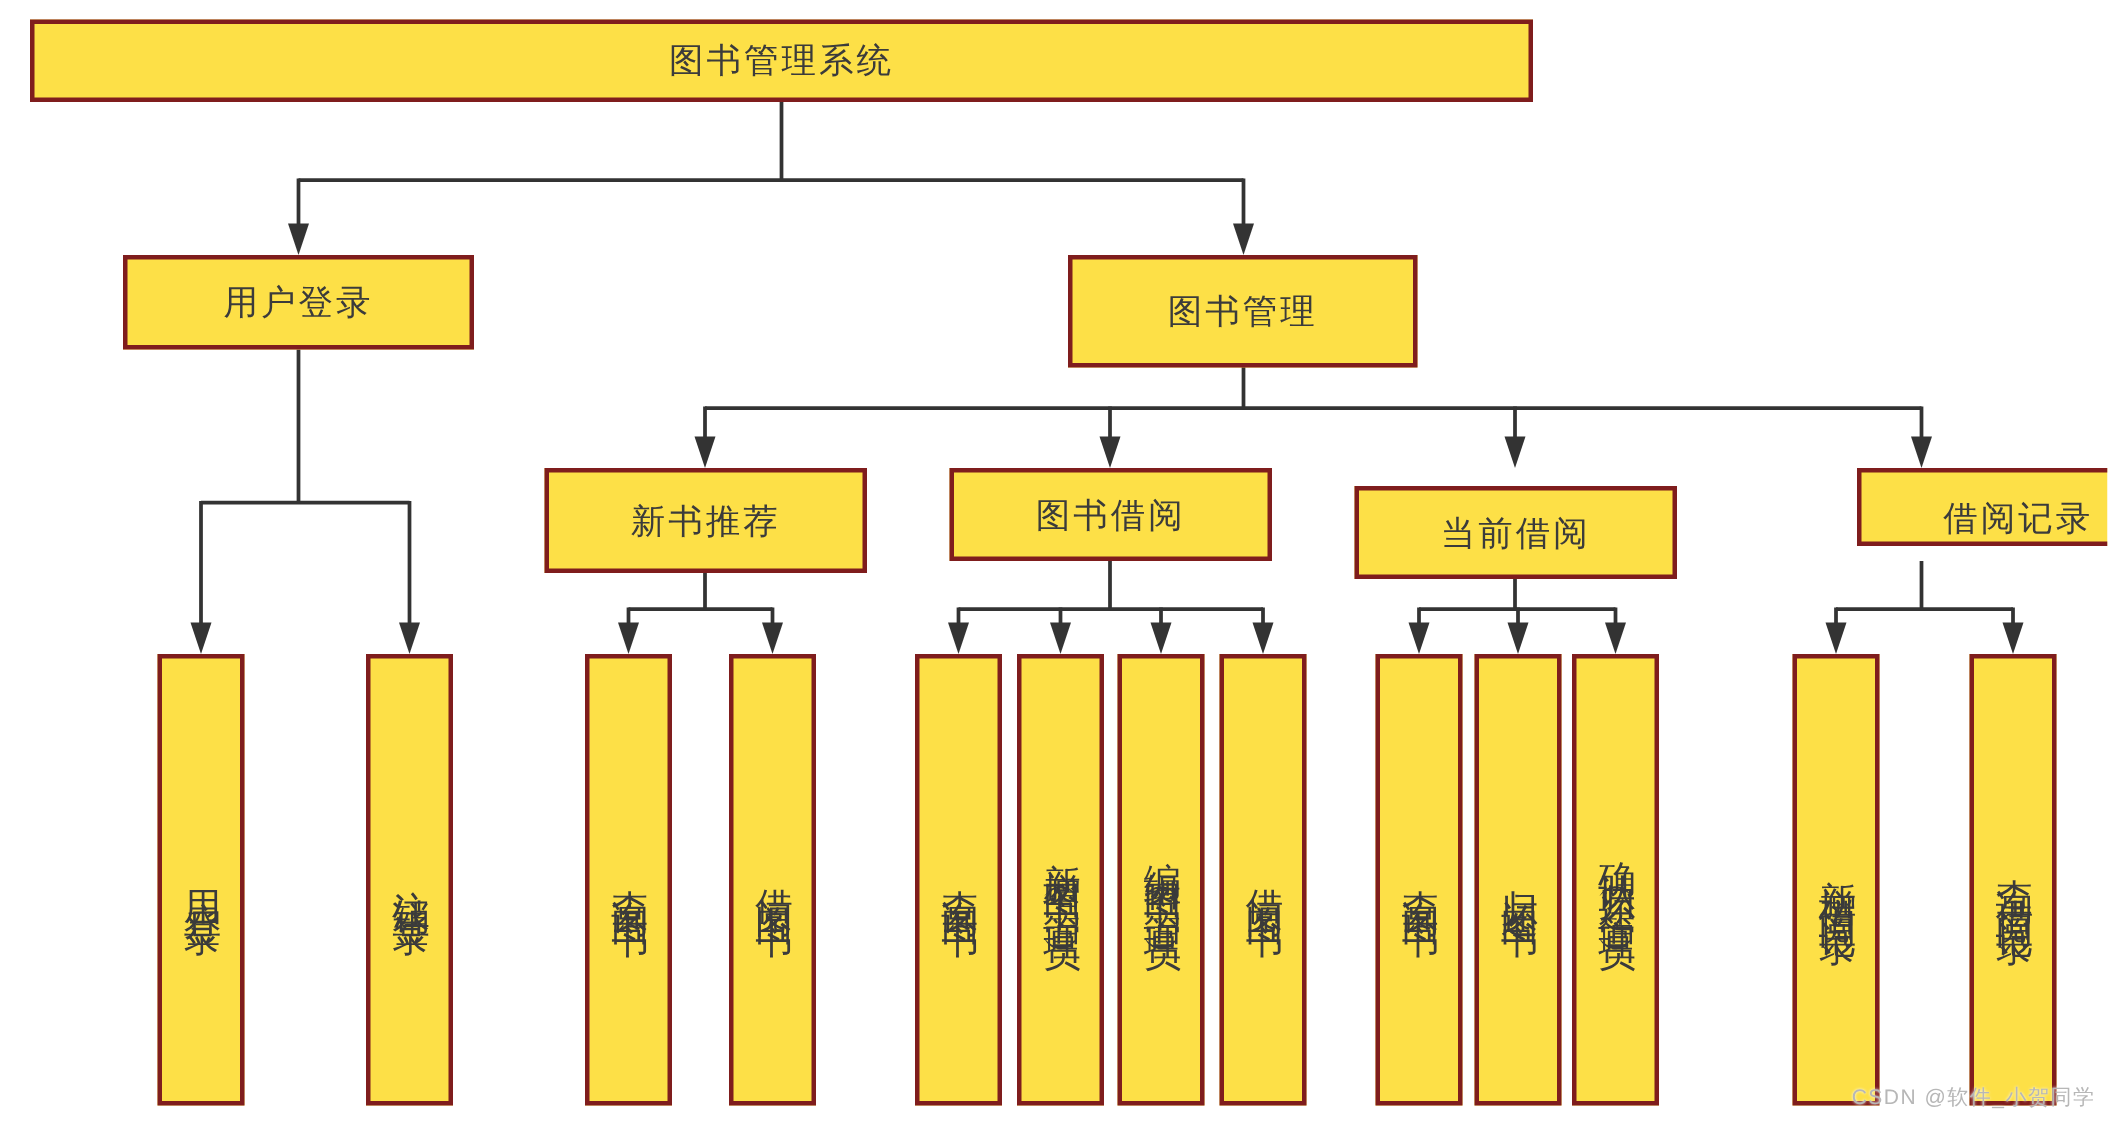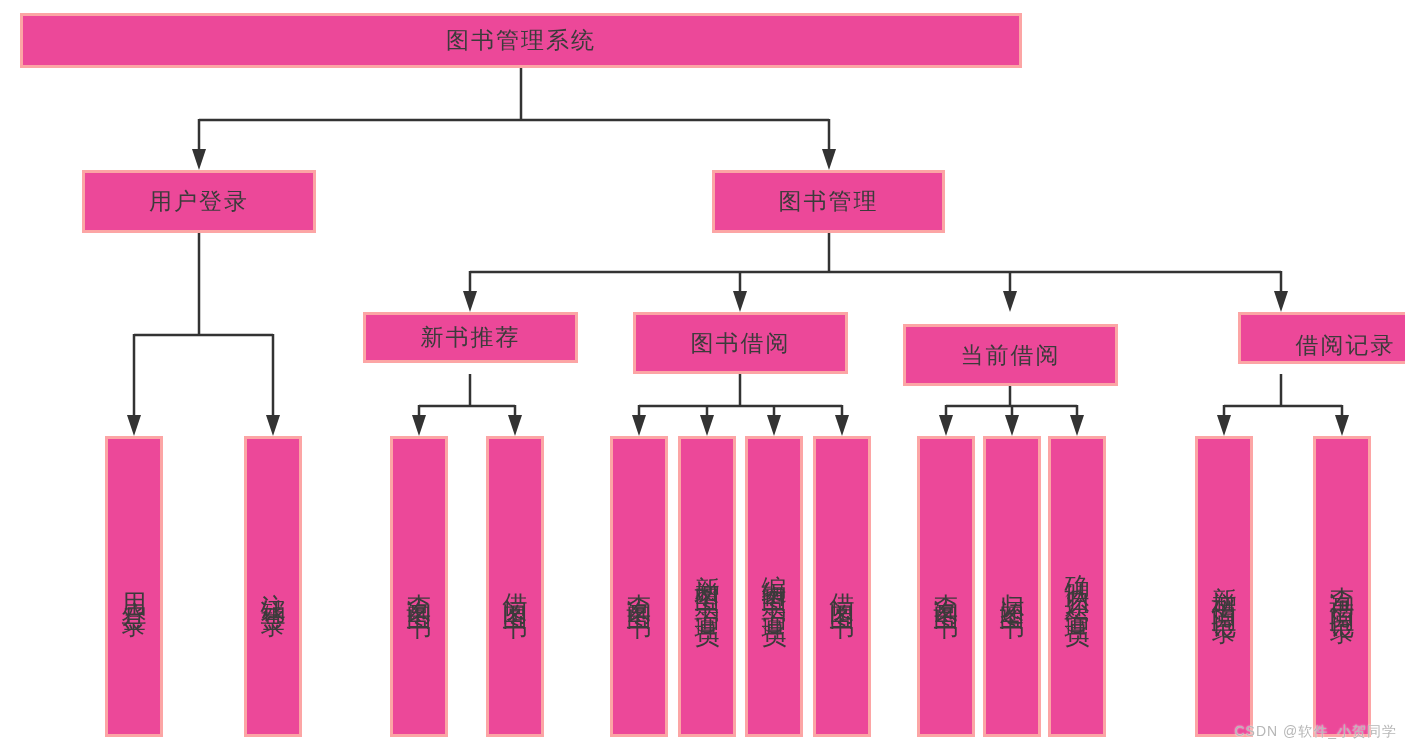--- a/index.html
+++ b/index.html
@@ -17,22 +17,22 @@
   }
   #connectors {
     position: absolute;
     left: 0;
     top: 0;
     z-index: 1;
   }
   .box {
     position: absolute;
     box-sizing: border-box;
-    background: #ec4899;
-    border: 3px solid #fca5a5;
+    background: #fde047;
+    border: 3px solid #7f1d1d;
     display: flex;
     align-items: center;
     justify-content: center;
     z-index: 2;
     color: #3b3b3b;
   }
   .box.h span {
     font-size: 23px;
     letter-spacing: 2px;
     white-space: nowrap;
@@ -116,25 +116,25 @@
       <polygon points="1342,436 1335,415 1349,415" fill="#333333"></polygon>
     </svg>
 
   <div class="box h" style="left:20px; top:13px; width:1002px; height:55px;">
     <span>图书管理系统</span>
   </div>
 
   <div class="box h" style="left:82px; top:170px; width:234px; height:63px;">
     <span>用户登录</span>
   </div>
-  <div class="box h" style="left:712px; top:170px; width:233px; height:63px;">
+  <div class="box h" style="left:712px; top:170px; width:233px; height:75px;">
     <span>图书管理</span>
   </div>
 
-  <div class="box h" style="left:363px; top:312px; width:215px; height:51px;">
+  <div class="box h" style="left:363px; top:312px; width:215px; height:70px;">
     <span>新书推荐</span>
   </div>
   <div class="box h" style="left:633px; top:312px; width:215px; height:62px;font-family:Liberation Mono, monospace;">
     <span>图书借阅</span>
   </div>
   <div class="box h" style="left:903px; top:324px; width:215px; height:62px;">
     <span>当前借阅</span>
   </div>
   <div class="box h" style="left:1238px; top:312px; width:215px; height:52px;align-items:flex-end;">
     <span>借阅记录</span>

